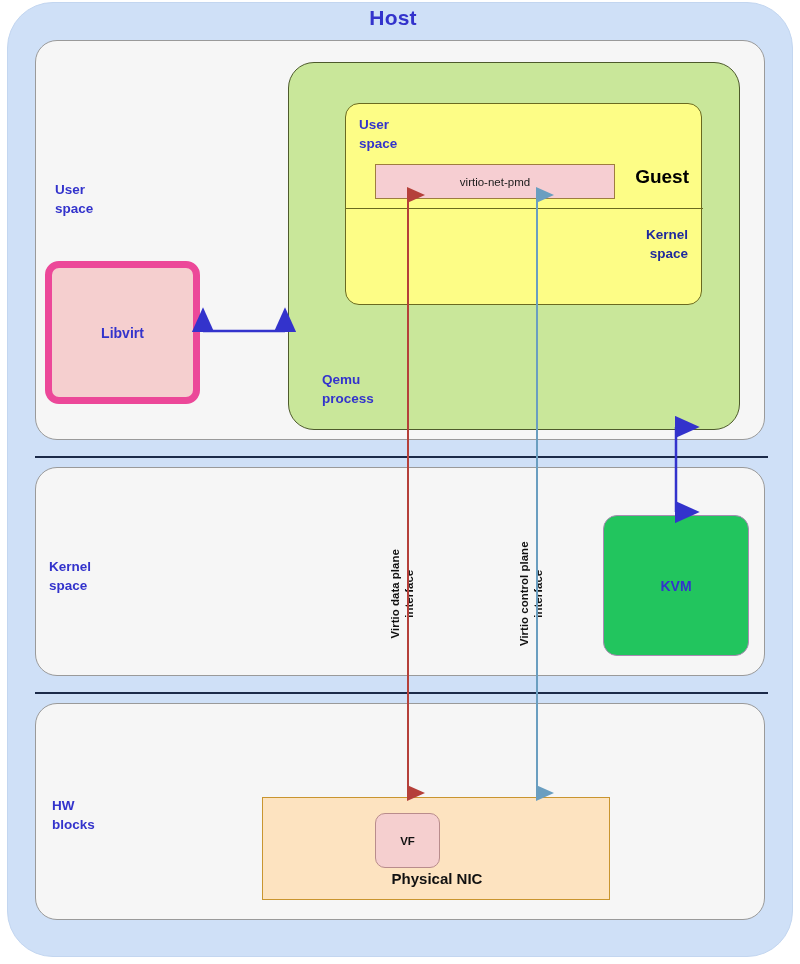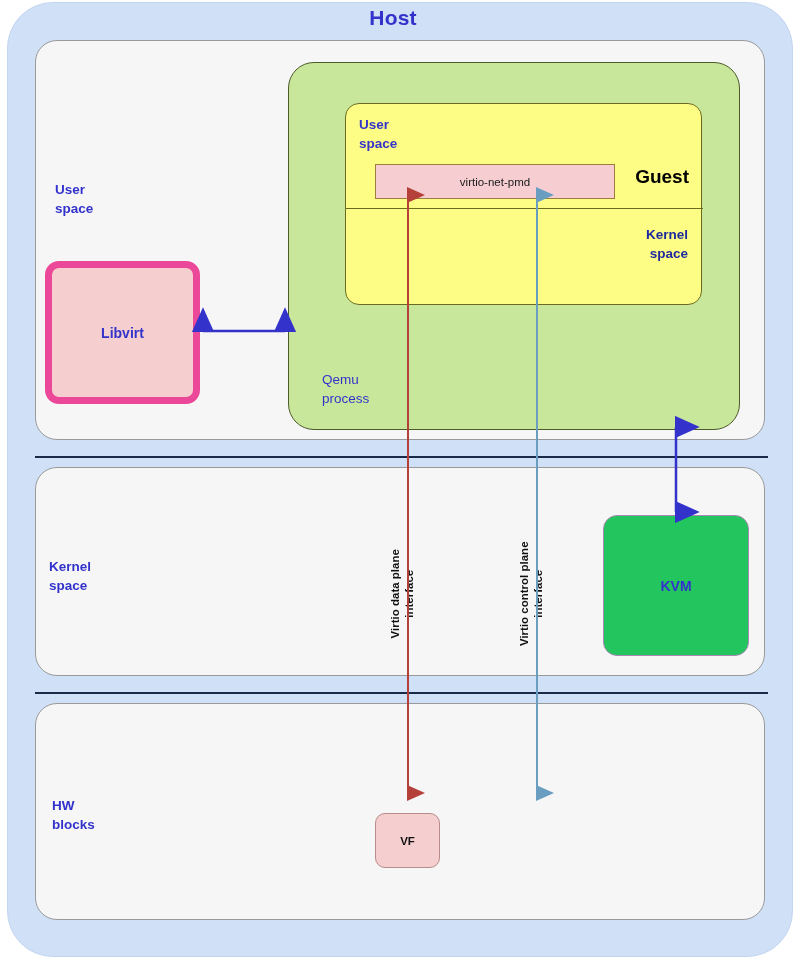--- a/index.html
+++ b/index.html
@@ -111,21 +111,21 @@
     background: #c9e79a;
     border: 1px solid #4d5a2c;
     border-radius: 26px;
     box-sizing: border-box;
   }
   .qemu-label {
     position: absolute;
     left: 322px;
     top: 371px;
     font-size: 13.5px;
-    font-weight: normal;
+    font-weight: bold;
     color: #3333cc;
     line-height: 1.38;
     white-space: pre-line;
   }
 
   
   .guest-box {
     position: absolute;
     left: 345px;
     top: 103px;
@@ -312,20 +312,23 @@
     <div class="guest-title">Guest</div>
     <div class="guest-split"></div>
     <div class="guest-kernel-label">Kernel
 space</div>
   </div>
 
   <div class="pmd-box">virtio-net-pmd</div>
 
   <div class="kvm-box">KVM</div>
 
+  <div class="nic-box">
+    <div class="nic-label">Physical NIC</div>
+  </div>
   <div class="vf-box">VF</div>
 
   <div class="rot-label rot-data">Virtio data plane
 interface</div>
   <div class="rot-label rot-ctrl">Virtio control plane
 interface</div>
 
   <svg class="arrow-layer" viewBox="0 0 800 964">
     <defs>
       <marker id="ar-red-up" markerWidth="8" markerHeight="9" refX="4" refY="8.5" orient="auto">

